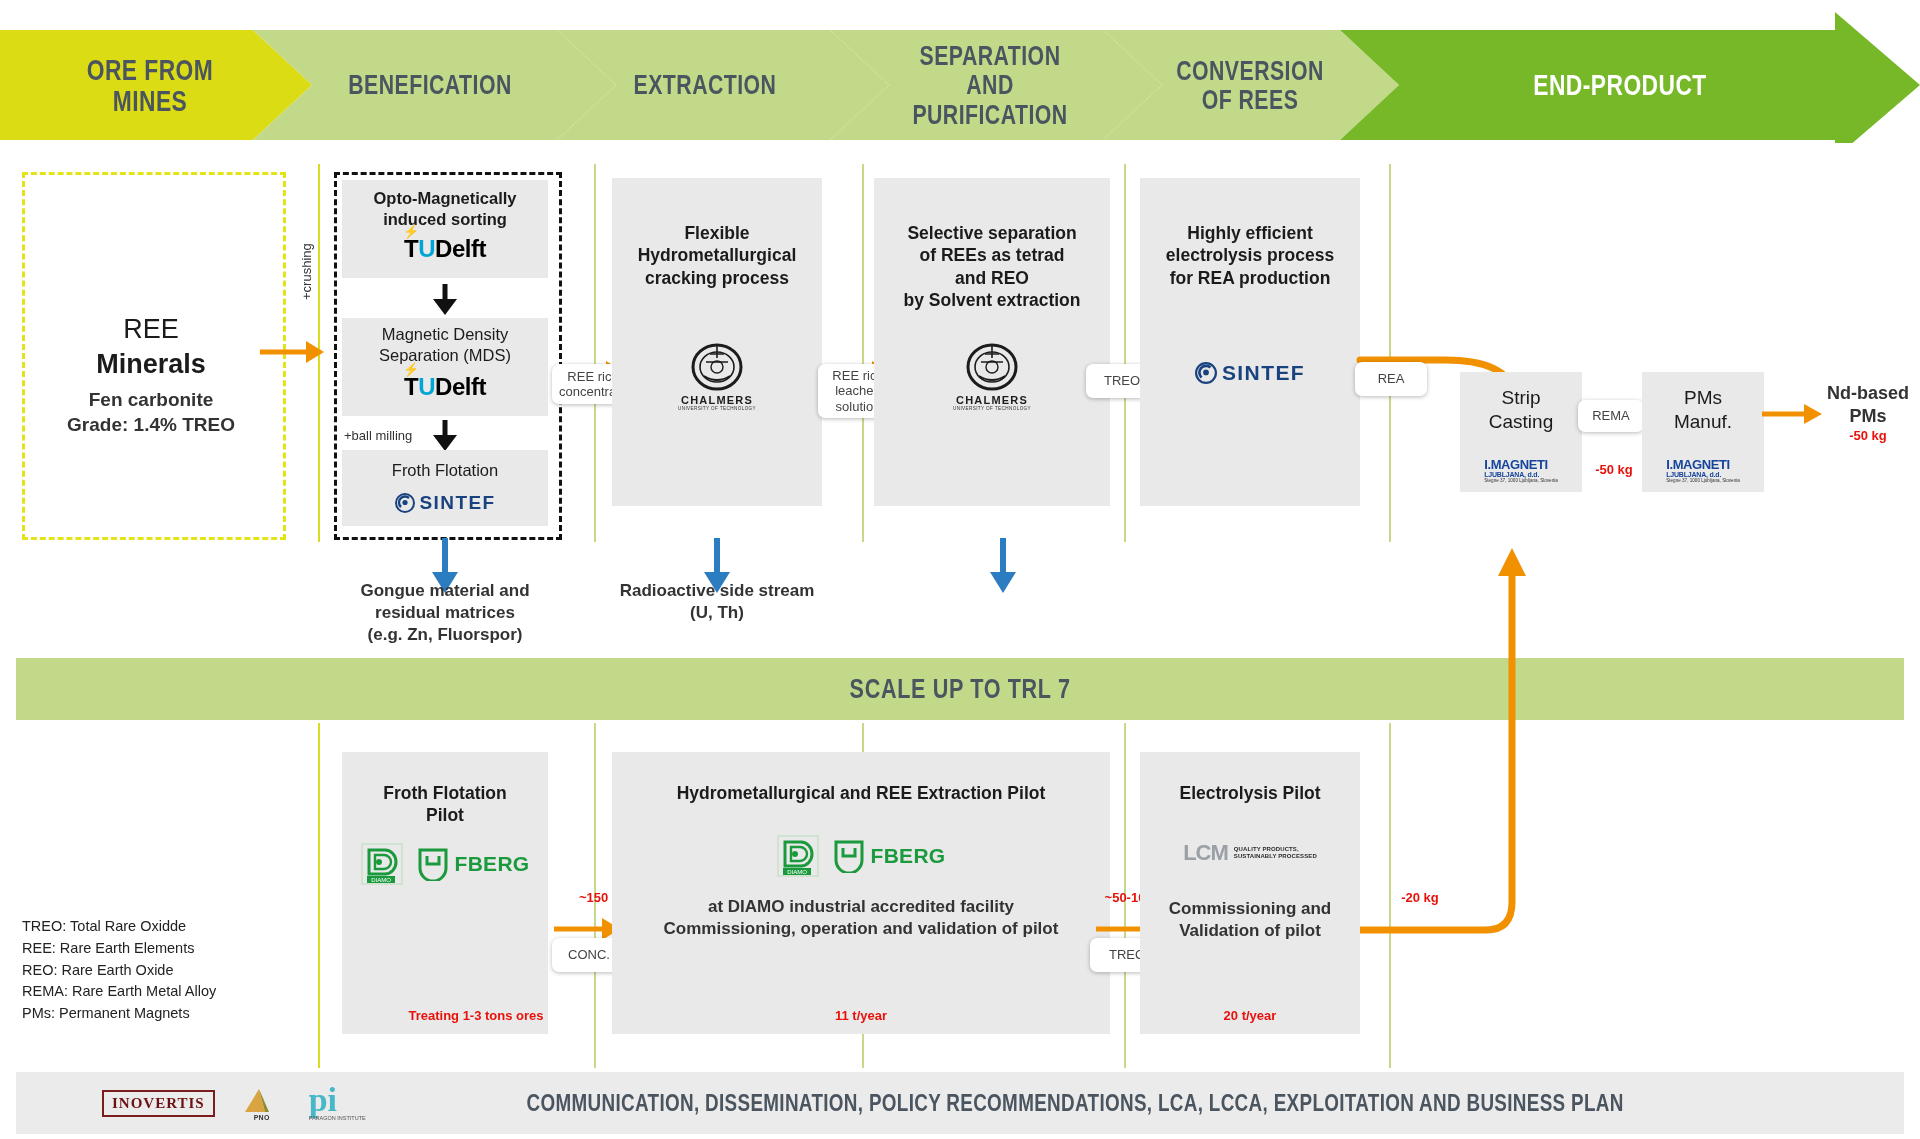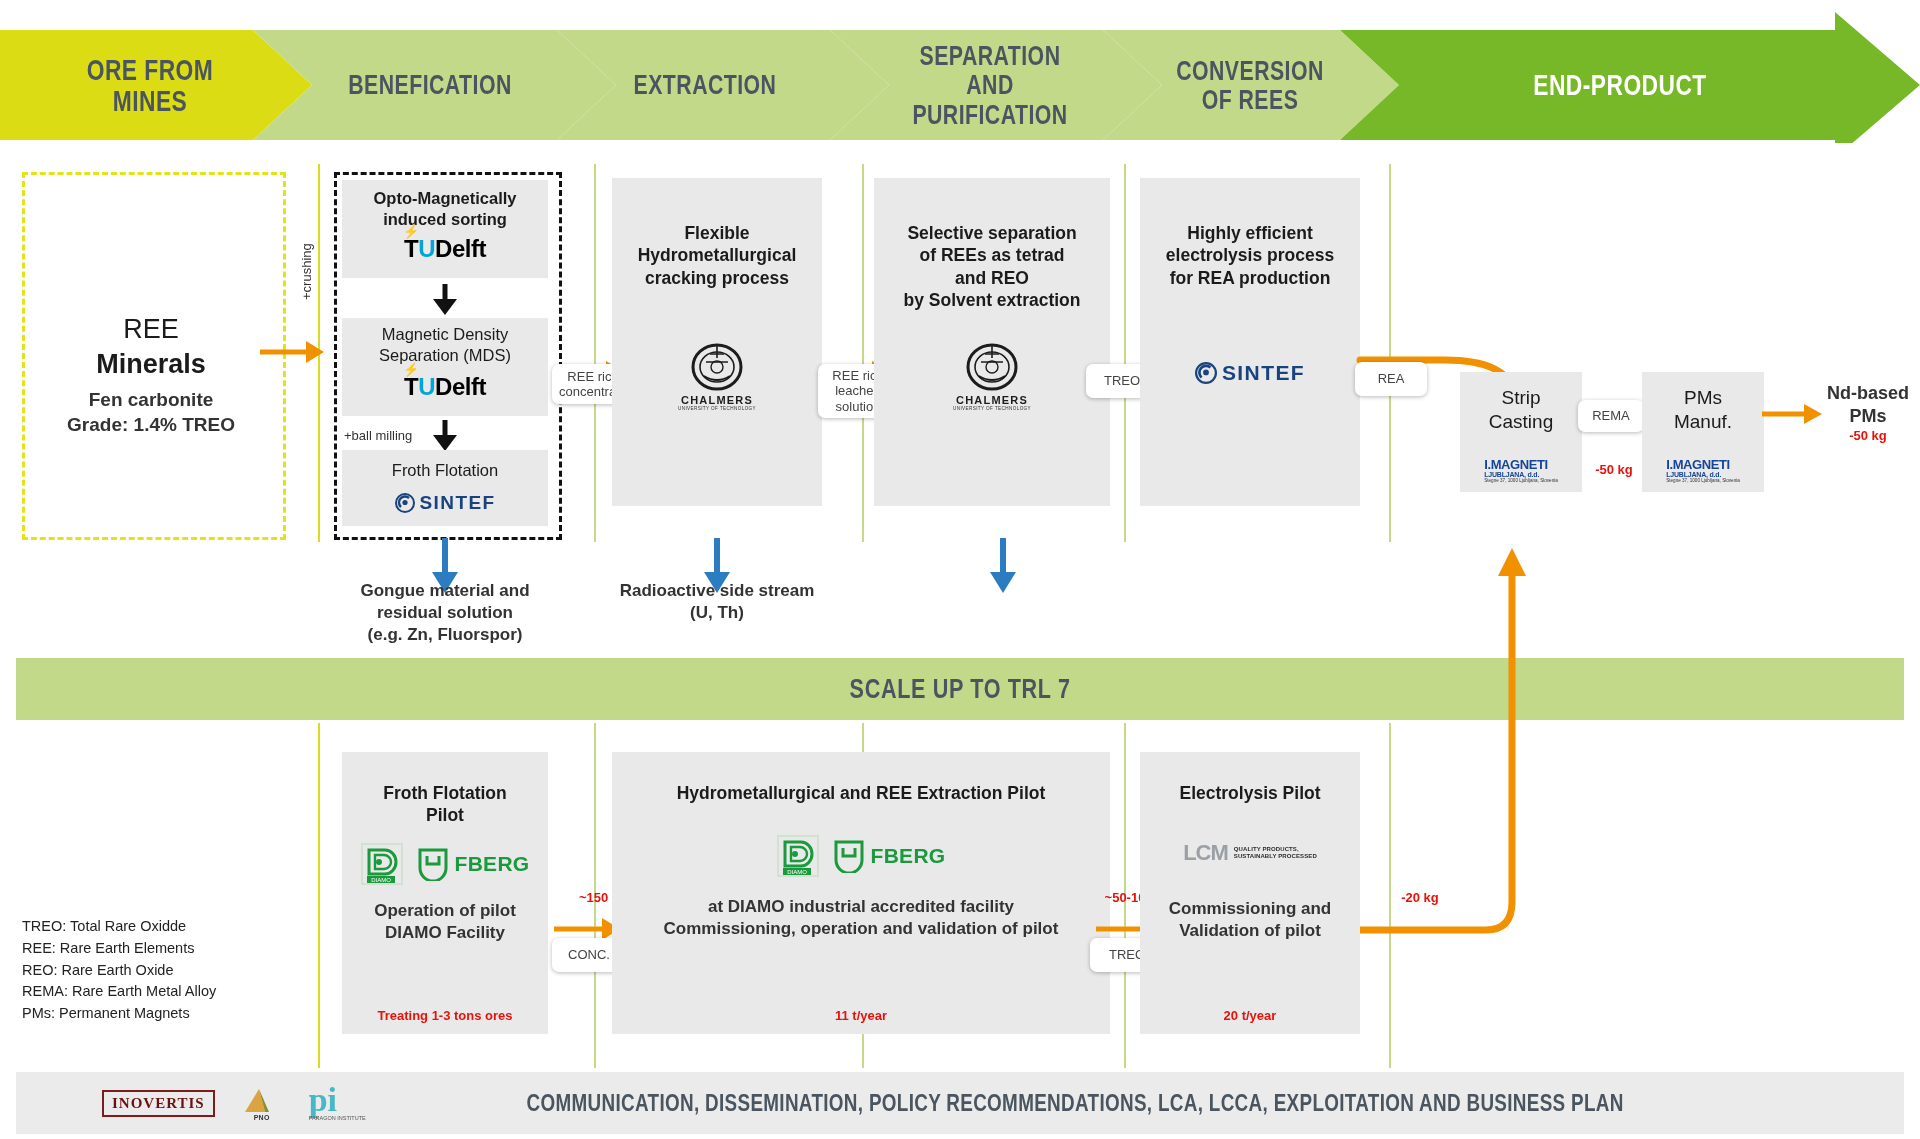--- a/index.html
+++ b/index.html
@@ -188,21 +188,21 @@
         <circle cx="10" cy="9.5" r="2.6" fill="#19437f"></circle>
       </svg>SINTEF</span>
   </div>
 
   <svg style="position:absolute;left:420px;top:538px;" width="50" height="56">
     <line x1="25" y1="0" x2="25" y2="38" stroke="#2b7cc0" stroke-width="6"></line>
     <polygon points="12,34 25,55 38,34" fill="#2b7cc0"></polygon>
   </svg>
   <div class="txt" style="left:320px;top:580px;width:250px;font-size:17px;">
     <div>Gongue material and</div>
-    <div>residual solution</div>
+    <div>residual matrices</div>
     <div>(e.g. Zn, Fluorspor)</div>
   </div>
 
   <svg style="position:absolute;left:556px;top:352px;" width="72" height="40">
     <line x1="2" y1="20" x2="52" y2="20" stroke="#f29100" stroke-width="5"></line>
     <polygon points="50,9 68,20 50,31" fill="#f29100"></polygon>
   </svg>
   <div class="chip" style="left:552px;top:364px;width:82px;height:40px;flex-direction:column;">
     <span>REE rich</span>
     <span>concentrate</span>
@@ -370,25 +370,21 @@
       </svg>
     </div>
     <div style="display:flex;align-items:center;gap:6px;">
       <svg width="32" height="34" viewBox="0 0 32 34">
         <path d="M3,3 h26 v18 a13,13 0 0 1 -26,0 z" fill="none" stroke="#1a9a3c" stroke-width="3"></path>
         <path d="M10,9 v8 h12 v-8" fill="none" stroke="#1a9a3c" stroke-width="3"></path>
       </svg>
       <span class="fberg">FBERG</span>
     </div>
   </div>
-  <div class="txt" style="left:342px;top:900px;width:206px;font-size:17px;">
-    <div>Operation of pilot</div>
-    <div>DIAMO Facility</div>
-  </div>
-  <div class="red" style="left:342px;top:1008px;width:206px;">Treating 1-3 tons ores</div>
+  <div class="red" style="left:342px;top:1008px;width:206px;padding-left:31px;">Treating 1-3 tons ores</div>
 
   <div class="red" style="left:563px;top:890px;width:80px;">~150 kg</div>
   <svg style="position:absolute;left:552px;top:910px;" width="72" height="38">
     <line x1="2" y1="19" x2="52" y2="19" stroke="#f29100" stroke-width="5"></line>
     <polygon points="50,8 68,19 50,30" fill="#f29100"></polygon>
   </svg>
   <div class="chip" style="left:552px;top:938px;width:74px;height:34px;">
     <span>CONC.</span>
   </div>
 

